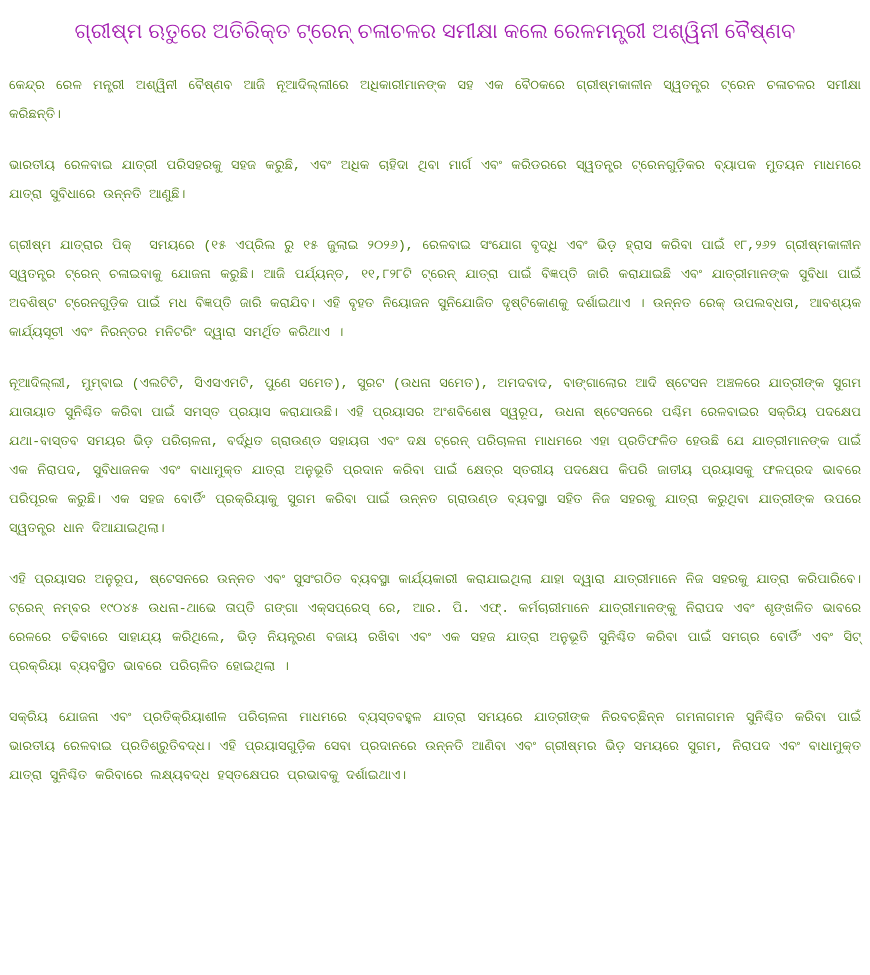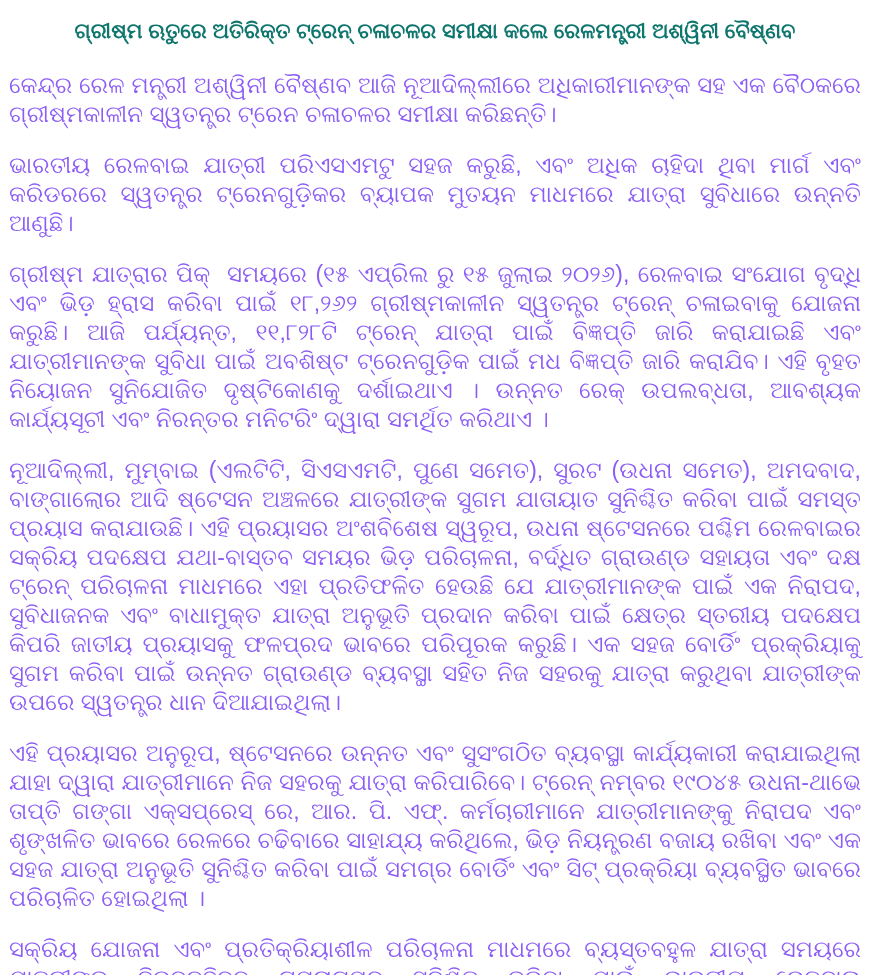--- a/index.html
+++ b/index.html
@@ -16,45 +16,46 @@
   }
   .page {
     width: 870px;
     min-height: 975px;
     box-sizing: border-box;
     padding: 12px 9px 18px 9px;
     background: #ffffff;
   }
   .article-title {
     font-size: 21px;
-    font-weight: bold;
+    font-weight: normal;
     text-align: center;
     margin: 4px 0 26px 0;
     line-height: 1.4;
-    color: #0f766e;
+    color: #a21caf;
   }
   .article-body p {
-    font-size: 23px;
+    font-size: 13px;
     line-height: 29px;
     text-align: justify;
     margin: 0 0 22px 0;
     white-space: pre-wrap;
-    color: #8b5cf6;
+    color: #4d7c0f;
+    font-family: Liberation Mono, monospace;
   }
   .article-body p:last-child {
     margin-bottom: 16px;
   }
 </style>
 </head>
 <body>
 
 <div class="page">
   <h1 class="article-title">ଗ୍ରୀଷ୍ମ ଋତୁରେ ଅତିରିକ୍ତ ଟ୍ରେନ୍ ଚଳାଚଳର ସମୀକ୍ଷା କଲେ ରେଳମନ୍ତ୍ରୀ ଅଶ୍ୱିନୀ ବୈଷ୍ଣବ</h1>
 
   <div class="article-body">
     <p>କେନ୍ଦ୍ର ରେଳ ମନ୍ତ୍ରୀ ଅଶ୍ୱିନୀ ବୈଷ୍ଣବ ଆଜି ନୂଆଦିଲ୍ଲୀରେ ଅଧିକାରୀମାନଙ୍କ ସହ ଏକ ବୈଠକରେ ଗ୍ରୀଷ୍ମକାଳୀନ ସ୍ୱତନ୍ତ୍ର ଟ୍ରେନ ଚଳାଚଳର ସମୀକ୍ଷା କରିଛନ୍ତି।</p>
-    <p>ଭାରତୀୟ ରେଳବାଇ ଯାତ୍ରୀ ପରିଏସଏମଟୁ ସହଜ କରୁଛି, ଏବଂ ଅଧିକ ଚାହିଦା ଥିବା ମାର୍ଗ ଏବଂ କରିଡରରେ ସ୍ୱତନ୍ତ୍ର ଟ୍ରେନଗୁଡ଼ିକର ବ୍ୟାପକ ମୁତୟନ ମାଧମରେ ଯାତ୍ରା ସୁବିଧାରେ ଉନ୍ନତି ଆଣୁଛି।</p>
+    <p>ଭାରତୀୟ ରେଳବାଇ ଯାତ୍ରୀ ପରିସହରକୁ ସହଜ କରୁଛି, ଏବଂ ଅଧିକ ଚାହିଦା ଥିବା ମାର୍ଗ ଏବଂ କରିଡରରେ ସ୍ୱତନ୍ତ୍ର ଟ୍ରେନଗୁଡ଼ିକର ବ୍ୟାପକ ମୁତୟନ ମାଧମରେ ଯାତ୍ରା ସୁବିଧାରେ ଉନ୍ନତି ଆଣୁଛି।</p>
     <p>ଗ୍ରୀଷ୍ମ ଯାତ୍ରାର ପିକ୍  ସମୟରେ (୧୫ ଏପ୍ରିଲ ରୁ ୧୫ ଜୁଲାଇ ୨୦୨୬), ରେଳବାଇ ସଂଯୋଗ ବୃଦ୍ଧି ଏବଂ ଭିଡ଼ ହ୍ରାସ କରିବା ପାଇଁ ୧୮,୨୬୨ ଗ୍ରୀଷ୍ମକାଳୀନ ସ୍ୱତନ୍ତ୍ର ଟ୍ରେନ୍ ଚଳାଇବାକୁ ଯୋଜନା କରୁଛି। ଆଜି ପର୍ଯ୍ୟନ୍ତ, ୧୧,୮୨୮ଟି ଟ୍ରେନ୍ ଯାତ୍ରା ପାଇଁ ବିଜ୍ଞପ୍ତି ଜାରି କରାଯାଇଛି ଏବଂ ଯାତ୍ରୀମାନଙ୍କ ସୁବିଧା ପାଇଁ ଅବଶିଷ୍ଟ ଟ୍ରେନଗୁଡ଼ିକ ପାଇଁ ମଧ ବିଜ୍ଞପ୍ତି ଜାରି କରାଯିବ। ଏହି ବୃହତ ନିୟୋଜନ ସୁନିଯୋଜିତ ଦୃଷ୍ଟିକୋଣକୁ ଦର୍ଶାଇଥାଏ । ଉନ୍ନତ ରେକ୍ ଉପଲବ୍ଧତା, ଆବଶ୍ୟକ କାର୍ଯ୍ୟସୂଚୀ ଏବଂ ନିରନ୍ତର ମନିଟରିଂ ଦ୍ୱାରା ସମର୍ଥିତ କରିଥାଏ ।</p>
     <p>ନୂଆଦିଲ୍ଲୀ, ମୁମ୍ବାଇ (ଏଲଟିଟି, ସିଏସଏମଟି, ପୁଣେ ସମେତ), ସୁରଟ (ଉଧନା ସମେତ), ଅମଦବାଦ, ବାଙ୍ଗାଲୋର ଆଦି ଷ୍ଟେସନ ଅଞ୍ଚଳରେ ଯାତ୍ରୀଙ୍କ ସୁଗମ ଯାତାୟାତ ସୁନିଶ୍ଚିତ କରିବା ପାଇଁ ସମସ୍ତ ପ୍ରୟାସ କରାଯାଉଛି। ଏହି ପ୍ରୟାସର ଅଂଶବିଶେଷ ସ୍ୱରୂପ, ଉଧନା ଷ୍ଟେସନରେ ପଶ୍ଚିମ ରେଳବାଇର ସକ୍ରିୟ ପଦକ୍ଷେପ ଯଥା-ବାସ୍ତବ ସମୟର ଭିଡ଼ ପରିଚାଳନା, ବର୍ଦ୍ଧିତ ଗ୍ରାଉଣ୍ଡ ସହାୟତା ଏବଂ ଦକ୍ଷ ଟ୍ରେନ୍ ପରିଚାଳନା ମାଧମରେ ଏହା ପ୍ରତିଫଳିତ ହେଉଛି ଯେ ଯାତ୍ରୀମାନଙ୍କ ପାଇଁ ଏକ ନିରାପଦ, ସୁବିଧାଜନକ ଏବଂ ବାଧାମୁକ୍ତ ଯାତ୍ରା ଅନୁଭୂତି ପ୍ରଦାନ କରିବା ପାଇଁ କ୍ଷେତ୍ର ସ୍ତରୀୟ ପଦକ୍ଷେପ କିପରି ଜାତୀୟ ପ୍ରୟାସକୁ ଫଳପ୍ରଦ ଭାବରେ ପରିପୂରକ କରୁଛି। ଏକ ସହଜ ବୋର୍ଡିଂ ପ୍ରକ୍ରିୟାକୁ ସୁଗମ କରିବା ପାଇଁ ଉନ୍ନତ ଗ୍ରାଉଣ୍ଡ ବ୍ୟବସ୍ଥା ସହିତ ନିଜ ସହରକୁ ଯାତ୍ରା କରୁଥିବା ଯାତ୍ରୀଙ୍କ ଉପରେ ସ୍ୱତନ୍ତ୍ର ଧାନ ଦିଆଯାଇଥିଲା।</p>
     <p>ଏହି ପ୍ରୟାସର ଅନୁରୂପ, ଷ୍ଟେସନରେ ଉନ୍ନତ ଏବଂ ସୁସଂଗଠିତ ବ୍ୟବସ୍ଥା କାର୍ଯ୍ୟକାରୀ କରାଯାଇଥିଲା ଯାହା ଦ୍ୱାରା ଯାତ୍ରୀମାନେ ନିଜ ସହରକୁ ଯାତ୍ରା କରିପାରିବେ। ଟ୍ରେନ୍ ନମ୍ବର ୧୯୦୪୫ ଉଧନା-ଥାଭେ ତାପ୍ତି ଗଙ୍ଗା ଏକ୍ସପ୍ରେସ୍ ରେ, ଆର. ପି. ଏଫ୍. କର୍ମଚାରୀମାନେ ଯାତ୍ରୀମାନଙ୍କୁ ନିରାପଦ ଏବଂ ଶୃଙ୍ଖଳିତ ଭାବରେ ରେଳରେ ଚଢିବାରେ ସାହାଯ୍ୟ କରିଥିଲେ, ଭିଡ଼ ନିୟନ୍ତ୍ରଣ ବଜାୟ ରଖିବା ଏବଂ ଏକ ସହଜ ଯାତ୍ରା ଅନୁଭୂତି ସୁନିଶ୍ଚିତ କରିବା ପାଇଁ ସମଗ୍ର ବୋର୍ଡିଂ ଏବଂ ସିଟ୍ ପ୍ରକ୍ରିୟା ବ୍ୟବସ୍ଥିତ ଭାବରେ ପରିଚାଳିତ ହୋଇଥିଲା ।</p>
     <p>ସକ୍ରିୟ ଯୋଜନା ଏବଂ ପ୍ରତିକ୍ରିୟାଶୀଳ ପରିଚାଳନା ମାଧମରେ ବ୍ୟସ୍ତବହୁଳ ଯାତ୍ରା ସମୟରେ ଯାତ୍ରୀଙ୍କ ନିରବଚ୍ଛିନ୍ନ ଗମନାଗମନ ସୁନିଶ୍ଚିତ କରିବା ପାଇଁ ଭାରତୀୟ ରେଳବାଇ ପ୍ରତିଶ୍ରୁତିବଦ୍ଧ। ଏହି ପ୍ରୟାସଗୁଡ଼ିକ ସେବା ପ୍ରଦାନରେ ଉନ୍ନତି ଆଣିବା ଏବଂ ଗ୍ରୀଷ୍ମର ଭିଡ଼ ସମୟରେ ସୁଗମ, ନିରାପଦ ଏବଂ ବାଧାମୁକ୍ତ ଯାତ୍ରା ସୁନିଶ୍ଚିତ କରିବାରେ ଲକ୍ଷ୍ୟବଦ୍ଧ ହସ୍ତକ୍ଷେପର ପ୍ରଭାବକୁ ଦର୍ଶାଇଥାଏ।</p>
   </div>
 </div>
 
 </body></html>

